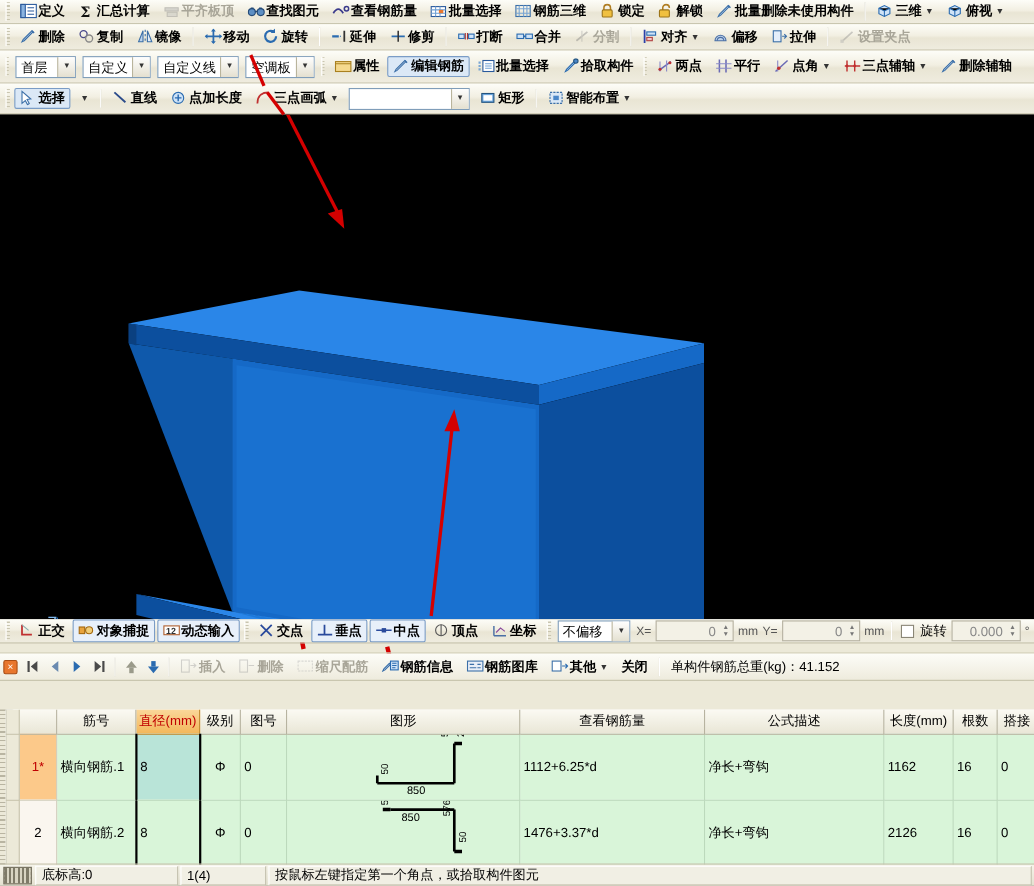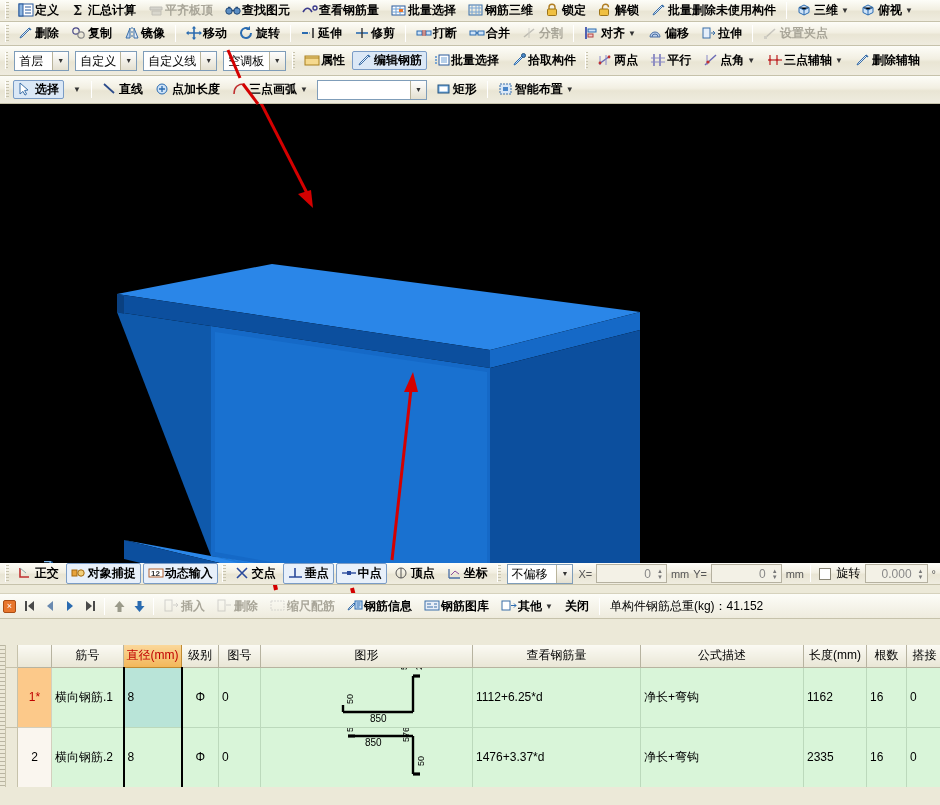--- a/index.html
+++ b/index.html
@@ -979,24 +979,30 @@
               <path d="M152 8v38" stroke="#000" stroke-width="2.4" fill="none"></path>
               <path d="M152 46h7" stroke="#000" stroke-width="3.2" fill="none"></path>
               <text x="92" y="4" font-size="9" fill="#000" font-family="Liberation Sans, sans-serif" transform="rotate(-90 92 4)">50</text>
               <text x="104" y="18" font-size="10" fill="#000" font-family="Liberation Sans, sans-serif">850</text>
               <text x="148" y="14" font-size="9" fill="#000" font-family="Liberation Sans, sans-serif" transform="rotate(-90 148 14)">576</text>
               <text x="163" y="38" font-size="9" fill="#000" font-family="Liberation Sans, sans-serif" transform="rotate(-90 163 38)">50</text>
             </svg>
           </td>
           <td>1476+3.37*d</td>
           <td>净长+弯钩</td>
-          <td>2335</td>
+          <td>2126</td>
           <td>16</td>
           <td>0</td>
           <td>3</td>
         </tr>
 
       </tbody>
     </table>
   </div>
 
+  <div id="bottombar">
+    <div class="kbico"></div>
+    <div class="cell" style="width:130px">底标高:0</div>
+    <div class="cell" style="width:78px">1(4)</div>
+    <div class="cell" style="flex:1">按鼠标左键指定第一个角点，或拾取构件图元</div>
+  </div>
 
 </div>
 
 </body></html>

